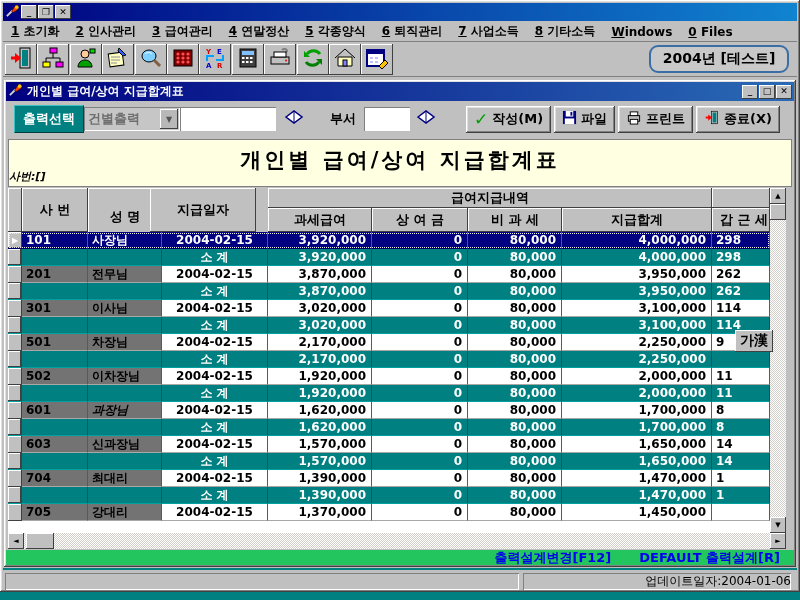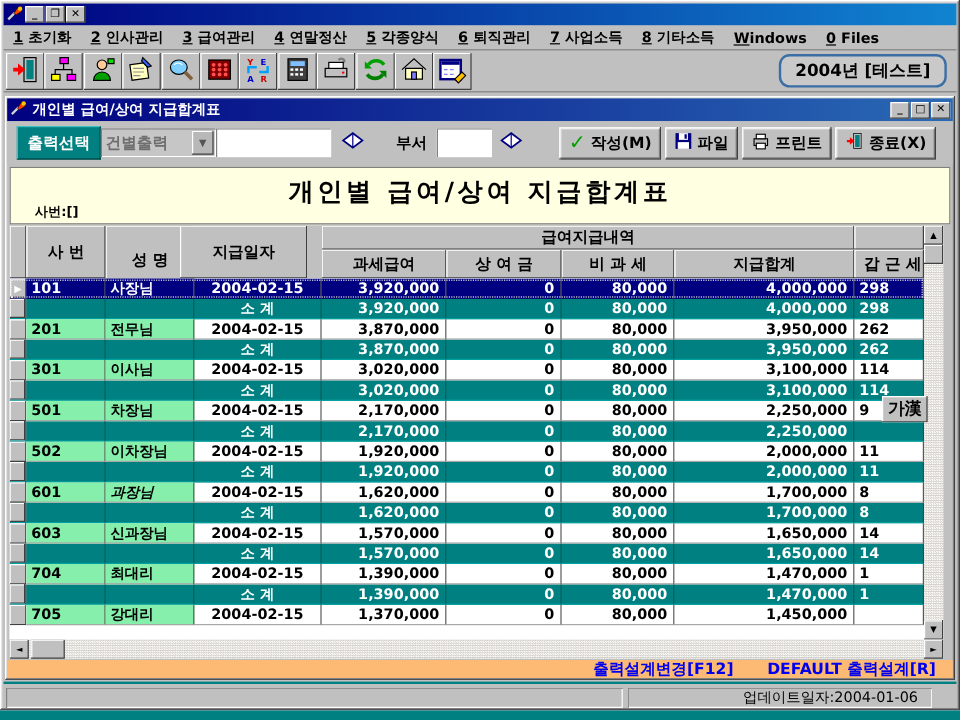--- a/index.html
+++ b/index.html
@@ -36,63 +36,63 @@
   .combo .drop { position:absolute; right:2px; top:2px; bottom:2px; width:18px; background:#b8b8b8;
     display:flex; align-items:center; justify-content:center; font-size:8px; color:#555; }
   .field { height:24px; background:#fff; }
   .blbl { font-weight:bold; font-size:13px; color:#000; }
   .cmdbtn { height:27px; background:#c0c0c0; font-weight:bold; font-size:13px; color:#000;
     display:flex; align-items:center; justify-content:center; gap:4px; padding:0 8px; }
   .check { color:#00a000; font-size:17px; font-weight:bold; }
 
   #report-head { position:absolute; left:4px; top:59px; right:4px; height:48px; background:#ffffe1; border:1px solid #808080; }
   #report-title { text-align:center; font-size:21px; font-weight:bold; letter-spacing:3px; color:#000; padding-top:6px; }
-  #empno-label { position:absolute; left:20px; bottom:2px; font-size:11px; font-weight:bold; }
+  #empno-label { position:absolute; left:0; bottom:2px; font-size:11px; font-weight:bold;font-style:italic; }
 
   #grid { position:absolute; left:4px; top:108px; width:778px; height:345px; background:#fff; }
   #grid-header { position:absolute; left:0; top:0; width:762px; height:44px; background:#c0c0c0; }
   .hcell { position:absolute; background:#c0c0c0; display:flex; align-items:center; justify-content:center;
     font-size:13px; font-weight:bold; color:#000; overflow:hidden; white-space:nowrap;
     box-shadow: inset -1px -1px 0 #404040, inset 1px 1px 0 #ffffff; }
   #grid-body { position:absolute; left:0; top:44px; width:762px; height:301px; background:#fff; overflow:hidden; }
   .grow { display:flex; height:17px; font-size:12px; font-weight:bold; color:#000; }
   .gcell { overflow:hidden; white-space:nowrap; border-right:1px solid #5a5a5a; border-bottom:1px solid #a8a8a8;
     display:flex; align-items:center; }
   .gutter { background:#c0c0c0; box-shadow: inset -1px -1px 0 #404040, inset 1px 1px 0 #ffffff; border:none;
     justify-content:center; font-size:8px; }
   .c-num { justify-content:flex-end; padding-right:5px; }
   .c-left { justify-content:flex-start; padding-left:4px; }
   .c-center { justify-content:center; }
-  .grow.data .cell-bg-gray { background:#86efac; }
+  .grow.data .cell-bg-gray { background:#737373; }
   .grow.sub { background:#008080; color:#fff; }
   .grow.sub .gcell { border-bottom:1px solid #00a0a0; border-right:1px solid #006060; }
   .grow.sel { background:#000080; color:#fff; outline:1px dotted #e8e8e8; outline-offset:-2px; }
   .grow.sel .cell-bg-gray { background:#000080; }
   .grow.sel .gcell { border-bottom:1px solid #000060; }
 
   .vscroll { position:absolute; right:0; top:0; width:16px; height:345px;
     background-image:conic-gradient(#ffffff 25%, #d2cfc8 0 50%, #ffffff 0 75%, #d2cfc8 0); background-size:2px 2px; }
   .sbtn { position:absolute; width:16px; height:16px; background:#c0c0c0; display:flex; align-items:center; justify-content:center;
     font-size:7px; color:#000; }
   .hscroll { position:absolute; left:4px; top:453px; width:778px; height:16px;
     background-image:conic-gradient(#ffffff 25%, #d2cfc8 0 50%, #ffffff 0 75%, #d2cfc8 0); background-size:2px 2px; }
   .hthumb { position:absolute; left:18px; top:0; width:28px; height:16px; background:#c0c0c0; }
 
-  #child-footer { position:absolute; left:2px; bottom:2px; right:2px; height:15px; background:#fdba74;
+  #child-footer { position:absolute; left:2px; bottom:2px; right:2px; height:15px; background:#22c55e;
     display:flex; align-items:center; justify-content:flex-end; gap:28px; padding-right:14px; }
   .blue-link { color:#0000ee; font-weight:bold; font-size:13px; white-space:nowrap; }
 
   #ime-box { position:absolute; left:735px; top:330px; width:38px; height:22px; background:#c0c0c0;
     display:flex; align-items:center; justify-content:center; font-size:14px; font-weight:bold; color:#000; }
 
   #statusbar { position:absolute; left:3px; bottom:2px; right:3px; height:22px; background:#c0c0c0; border-top:2px solid #008080; padding-top:3px; }
   .status-panel { position:absolute; top:3px; height:17px; }
   #status-left { left:2px; width:514px; }
-  #status-right { left:520px; right:20px; display:flex; align-items:center; padding-left:6px;
-    font-size:12px; color:#000; justify-content:flex-end; padding-right:12px;text-align:center; }
+  #status-right { left:520px; right:6px; display:flex; align-items:center; padding-left:6px;
+    font-size:12px; color:#000; justify-content:flex-end; padding-right:0;text-align:center; }
 </style>
 </head>
 <body>
 
 <div id="screen">
   <div id="main-window" class="bev-out">
 
     <div id="titlebar">
       <span>
         <svg width="15" height="15" viewBox="0 0 16 16">

